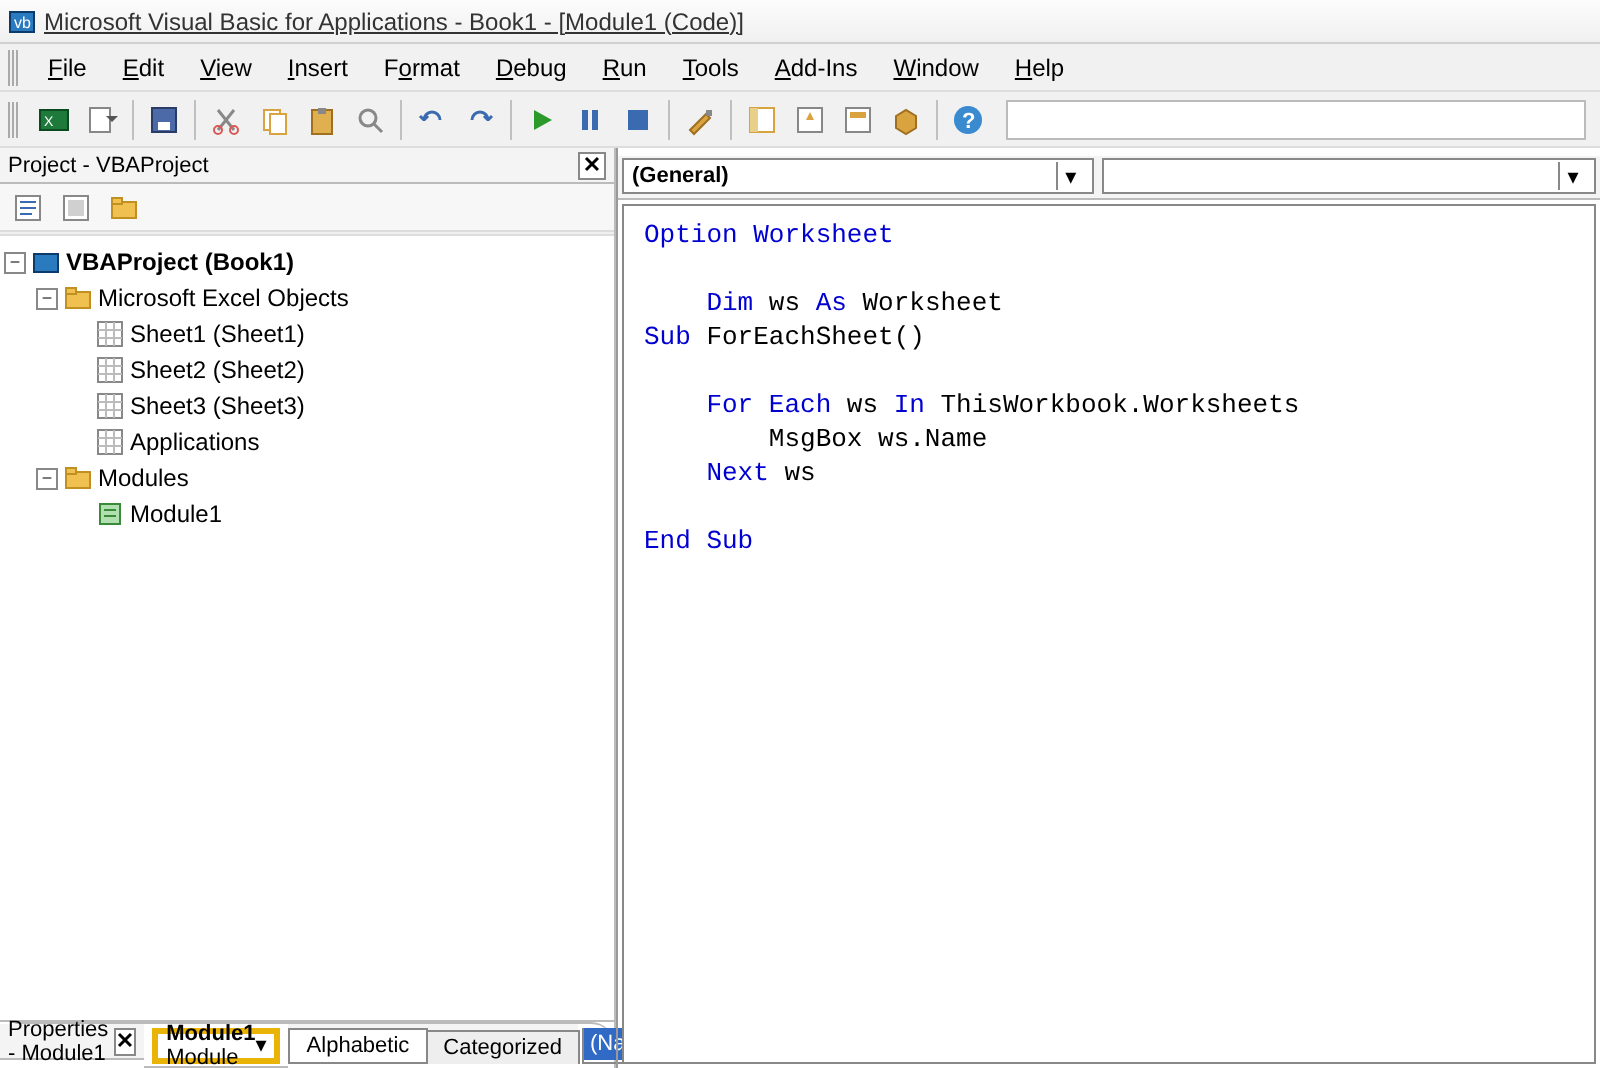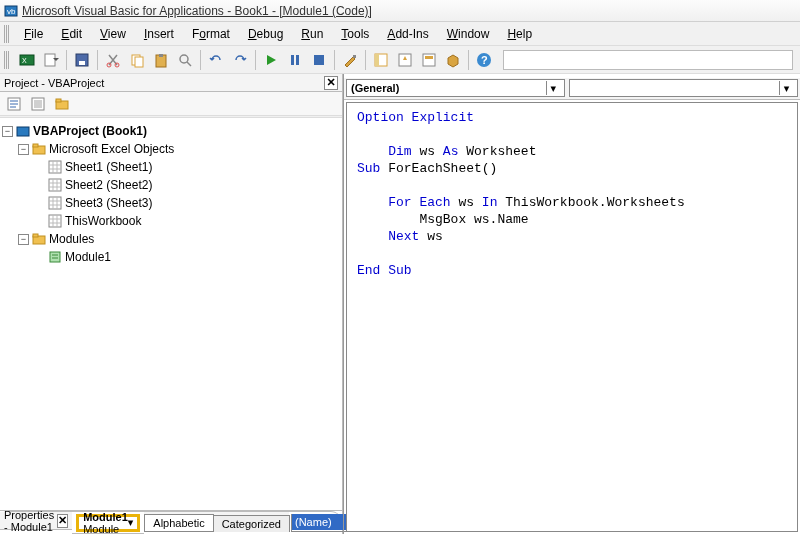--- a/index.html
+++ b/index.html
@@ -10,21 +10,21 @@
   .menubar { height: 24px; background: #f1f1f1; border-bottom: 1px solid #ddd; display: flex; align-items: center; padding: 0 2px; gap: 2px; }
   .menu-handle { width: 6px; height: 18px; background: repeating-linear-gradient(90deg,#aaa 0 1px,transparent 1px 2px); margin: 0 4px 0 2px; }
   .menu-item { padding: 2px 8px; font-size: 12px; cursor: default; }
   .menu-u { text-decoration: underline; }
   .toolbar { height: 28px; background: #f1f1f1; border-bottom: 1px solid #ddd; display: flex; align-items: center; padding: 0 2px; gap: 2px; }
   .tb-btn { width: 22px; height: 22px; display: flex; align-items: center; justify-content: center; border: 1px solid transparent; border-radius: 2px; cursor: default; }
   .tb-sep { width: 1px; height: 20px; background: #c0c0c0; margin: 0 2px; }
   .tb-search { flex: 1; margin-left: 6px; max-width: 290px; }
   .tb-search input { width: 100%; height: 20px; border: 1px solid #bbb; padding: 0 4px; font-size: 11px; }
   .main { display: flex; height: calc(534px - 22px - 24px - 28px); }
-  .left { width: 343px; display: flex; flex-direction: column; border-right: 1px solid #bbb; }
+  .left { width: 308px; display: flex; flex-direction: column; border-right: 1px solid #bbb; }
   .pnl-header { height: 18px; background: #f4f4f4; border-bottom: 1px solid #bbb; display: flex; align-items: center; justify-content: space-between; padding: 0 4px; font-size: 11px; }
   .pnl-close { width: 14px; height: 14px; display:flex; align-items:center; justify-content:center; font-weight:bold; font-size:11px; background:#fff; border:1px solid #888; }
   .proj-tools { height: 24px; background: #f7f7f7; border-bottom: 1px solid #ddd; display:flex; align-items:center; padding:0 4px; gap:4px; }
   .proj-tools .tool { width:20px; height:20px; display:flex; align-items:center; justify-content:center; cursor:default; border:1px solid transparent;}
   .tree { flex:1; overflow:auto; background:#fff; border-bottom:1px solid #bbb; padding:4px 2px; height: 268px; }
   .node { display:flex; align-items:center; height:18px; gap:3px; white-space:nowrap; }
   .node .twist { width:11px; height:11px; border:1px solid #888; background:#fff; display:flex; align-items:center; justify-content:center; font-size:9px; line-height:9px; color:#333; cursor:default;}
   .node .twist.blank{border:none;}
   .node .icon { width:14px; height:14px; display:inline-flex; align-items:center; justify-content:center;}
   .node .lbl { font-size:12px; }
@@ -270,21 +270,21 @@
         <span class="lbl">Sheet3 (Sheet3)</span>
       </div>
       <div class="node indent2">
         <span class="twist blank"></span>
         <span class="icon">
             <svg width="14" height="14">
               <rect x="1" y="1" width="12" height="12" fill="#fff" stroke="#888"></rect>
               <path d="M1 5h12M1 9h12M5 1v12M9 1v12" stroke="#bbb"></path>
             </svg>
           </span>
-        <span class="lbl">ThisWorkbook</span>
+        <span class="lbl">Applications</span>
       </div>
       <div class="node indent1">
         <span class="twist">−</span>
         <span class="icon">
             <svg width="14" height="14">
               <rect x="1" y="4" width="12" height="8" fill="#f0c050" stroke="#c09020"></rect>
               <rect x="1" y="2" width="5" height="3" fill="#f0c050" stroke="#c09020"></rect>
             </svg>
           </span>
         <span class="lbl">Modules</span>
@@ -330,21 +330,21 @@
       <div class="dd">
         <span class="bold">(General)</span>
         <span class="arrow">▾</span>
       </div>
       <div class="dd" style="flex:1.05">
         <span></span>
         <span class="arrow">▾</span>
       </div>
     </div>
     <div class="code-area">
-<div class="code-line"><span class="kw">Option Explicit</span></div>
+<div class="code-line"><span class="kw">Option Worksheet</span></div>
 <div class="code-line"> </div>
 <div class="code-line"><span class="kw">    Dim</span><span> ws </span><span class="kw">As</span><span> Worksheet</span></div>
 <div class="code-line"><span class="kw">Sub</span><span> ForEachSheet()</span></div>
 <div class="code-line"> </div>
 <div class="code-line"><span class="kw">    For Each</span><span> ws </span><span class="kw">In</span><span> ThisWorkbook.Worksheets</span></div>
 <div class="code-line"><span>        MsgBox ws.Name</span></div>
 <div class="code-line"><span class="kw">    Next</span><span> ws</span></div>
 <div class="code-line"> </div>
 <div class="code-line"><span class="kw">End Sub</span></div>
     </div>

